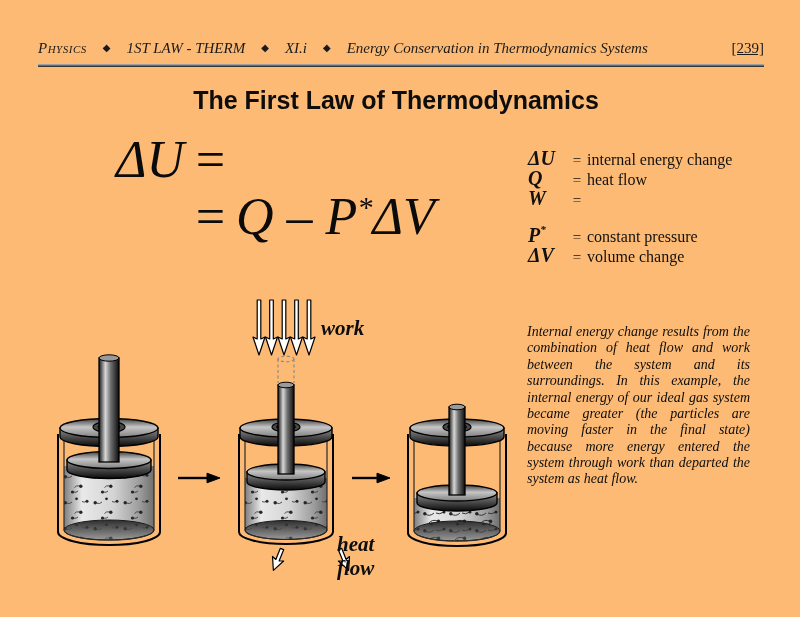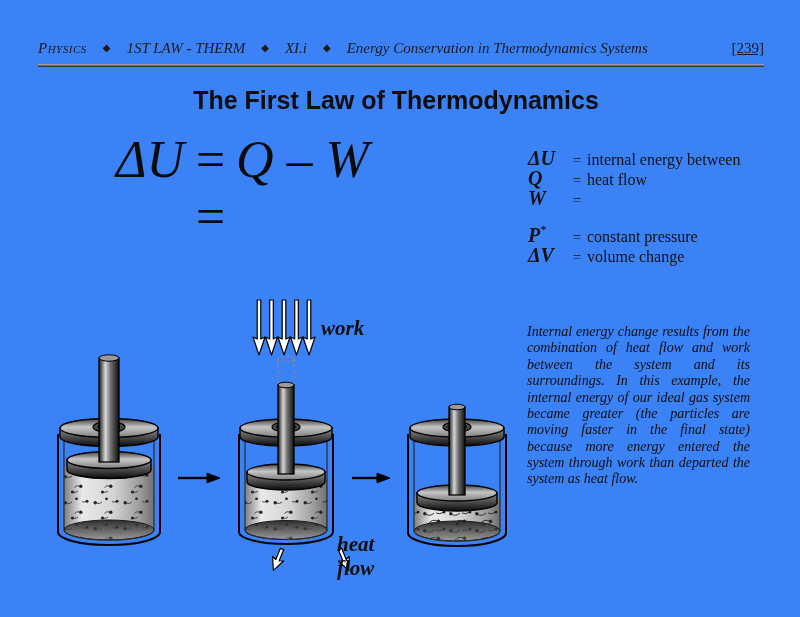--- a/index.html
+++ b/index.html
@@ -1,17 +1,17 @@
 <!DOCTYPE html>
 <html><head>
 <meta charset="utf-8">
 <style>
   html,body { margin:0; padding:0; background:#ffffff; }
   .page {
-    position:relative; width:800px; height:617px; background:#3b82f6;
+    position:relative; width:800px; height:617px; background:#fdba74;
     font-family:"Liberation Serif", serif; color:#111; overflow:hidden;
   }
 
   
   .header {
     position:absolute; left:38px; right:36px; top:40px;
     display:flex; align-items:baseline;
     font-style:italic; font-size:15px; color:#1a1a1a; white-space:nowrap;
   }
   .h-subject { font-variant:small-caps; letter-spacing:0.5px; }
@@ -74,33 +74,33 @@
     <span class="h-page">[239]</span>
   </div>
   <div class="header-rule"></div>
 
   <div class="title">The First Law of Thermodynamics</div>
 
   <div class="equation">
     <div class="eq-row">
       <span class="eq-lhs">ΔU</span>
       <span class="eq-rel">=</span>
-      <span class="eq-rhs">Q – W</span>
     </div>
     <div class="eq-row">
       <span class="eq-lhs"></span>
       <span class="eq-rel">=</span>
+      <span class="eq-rhs"><span>Q – P</span><span class="eq-sup">*</span><span>ΔV</span></span>
     </div>
   </div>
 
   <div class="legend">
     <div class="leg-row">
       <span class="leg-sym"><span>ΔU</span><sup></sup></span>
       <span class="leg-eq">=</span>
-      <span class="leg-def">internal energy between</span>
+      <span class="leg-def">internal energy change</span>
     </div>
     <div class="leg-row">
       <span class="leg-sym"><span>Q</span><sup></sup></span>
       <span class="leg-eq">=</span>
       <span class="leg-def">heat flow</span>
     </div>
     <div class="leg-row">
       <span class="leg-sym"><span>W</span><sup></sup></span>
       <span class="leg-eq">=</span>
     </div>

